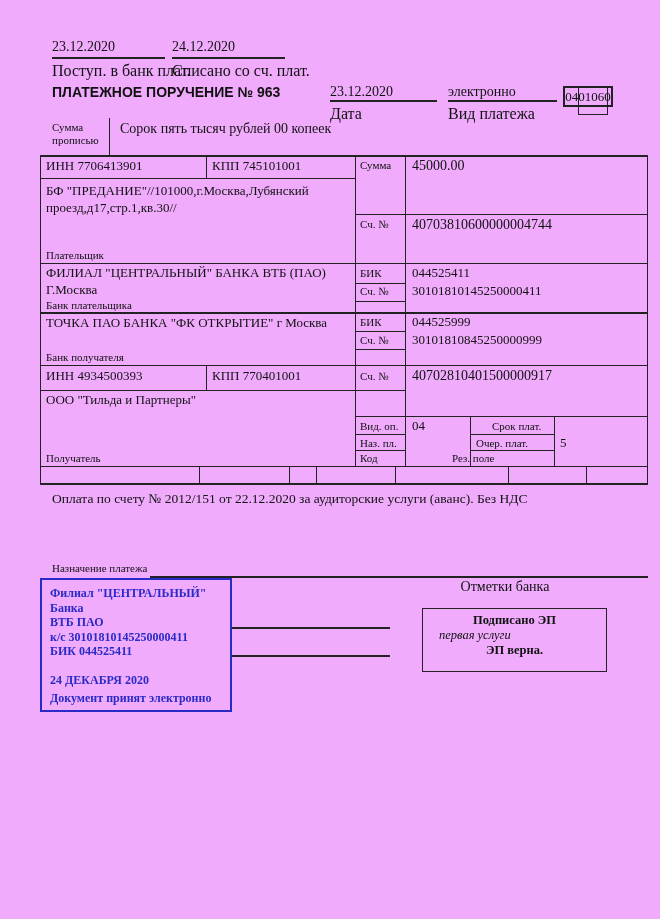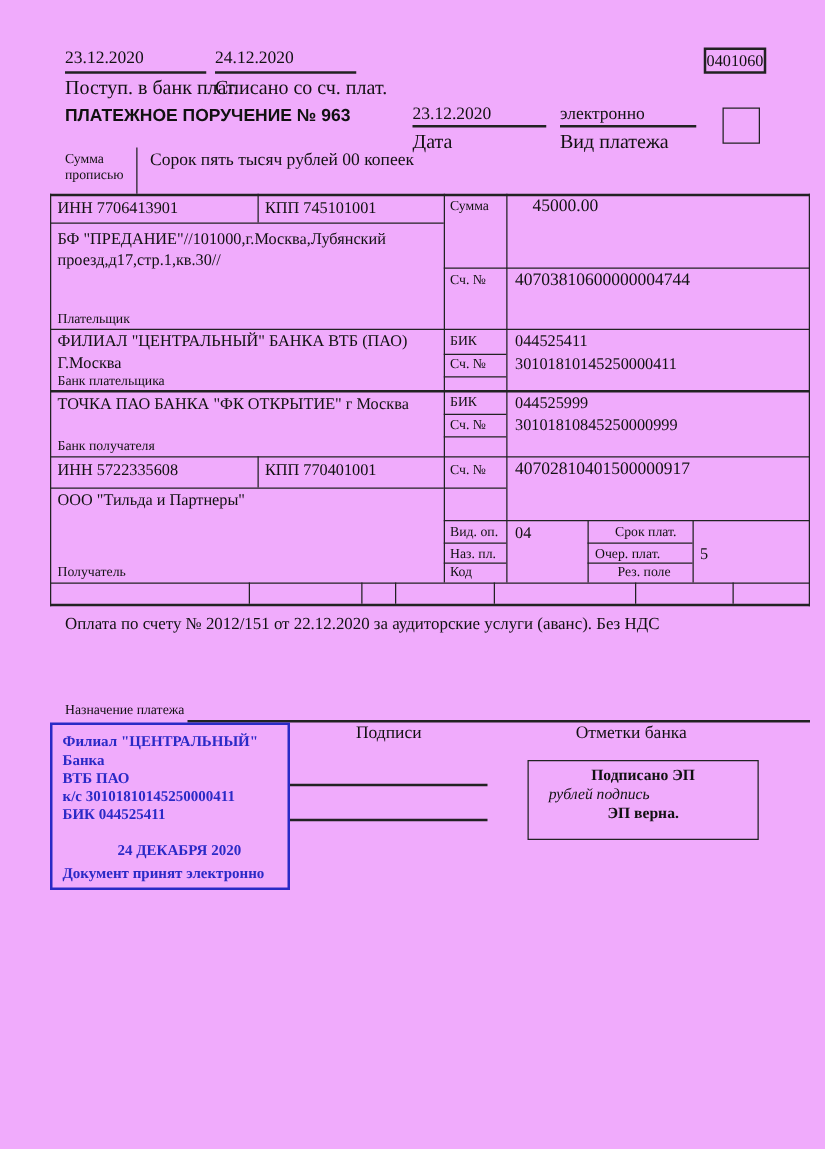--- a/index.html
+++ b/index.html
@@ -12,21 +12,21 @@
   .t{position:absolute;white-space:nowrap;line-height:1.15;}
   .wrap{white-space:normal;}
   .f14{font-size:14px;}
   .f13{font-size:13px;}
   .lbl{font-size:16px;}
   .lbl2{font-size:11px;}
   .bold{font-weight:bold;}
   .sans{font-family:"Liberation Sans", sans-serif;}
   .ln{position:absolute;background:#222;}
   .box{position:absolute;box-sizing:border-box;}
-  .code-box{border:2px solid #222;text-align:center;font-size:13px;line-height:17px;}
+  .code-box{border:2px solid #222;text-align:center;font-size:13px;line-height:17px;margin-top:48px;}
   .chk{border:1px solid #222;}
   .stamp-blue{
     border:2px solid #2a2ac6;color:#2a2ac6;font-weight:bold;font-size:12px;
     padding:6px 8px;line-height:14.5px;
   }
   .eds-box{border:1px solid #222;font-size:12.5px;line-height:15px;padding:4px 6px;}
   .italic{font-style:italic;}
   .ctr{text-align:center;}
 </style>
 </head>
@@ -94,21 +94,21 @@
   <div class="ln" style="left:199px;top:466px;width:1px;height:17px;"></div>
   <div class="ln" style="left:289px;top:466px;width:1px;height:17px;"></div>
   <div class="ln" style="left:316px;top:466px;width:1px;height:17px;"></div>
   <div class="ln" style="left:395px;top:466px;width:1px;height:17px;"></div>
   <div class="ln" style="left:508px;top:466px;width:1px;height:17px;"></div>
   <div class="ln" style="left:586px;top:466px;width:1px;height:17px;"></div>
 
   <div class="t f13" style="left:46px;top:159px;">ИНН 7706413901</div>
   <div class="t f13" style="left:212px;top:159px;">КПП 745101001</div>
   <div class="t lbl2" style="left:360px;top:159px;">Сумма</div>
-  <div class="t f14" style="left:412px;top:158px;margin-left:14px;">45000.00</div>
+  <div class="t f14" style="left:412px;top:158px;">45000.00</div>
 
   <div class="t f13 wrap" style="left:46px;top:182px;width:300px;line-height:17px;">БФ "ПРЕДАНИЕ"//101000,г.Москва,Лубянский проезд,д17,стр.1,кв.30//</div>
   <div class="t lbl2" style="left:360px;top:218px;">Сч. №</div>
   <div class="t f14" style="left:412px;top:217px;">40703810600000004744</div>
   <div class="t lbl2" style="left:46px;top:249px;">Плательщик</div>
 
   <div class="t f13" style="left:46px;top:266px;">ФИЛИАЛ "ЦЕНТРАЛЬНЫЙ" БАНКА ВТБ (ПАО)</div>
   <div class="t f13" style="left:46px;top:283px;">Г.Москва</div>
   <div class="t lbl2" style="left:360px;top:267px;">БИК</div>
   <div class="t f13" style="left:412px;top:266px;">044525411</div>
@@ -116,56 +116,55 @@
   <div class="t f13" style="left:412px;top:284px;">30101810145250000411</div>
   <div class="t lbl2" style="left:46px;top:299px;">Банк плательщика</div>
 
   <div class="t f13" style="left:46px;top:316px;">ТОЧКА ПАО БАНКА "ФК ОТКРЫТИЕ" г Москва</div>
   <div class="t lbl2" style="left:360px;top:316px;">БИК</div>
   <div class="t f13" style="left:412px;top:315px;">044525999</div>
   <div class="t lbl2" style="left:360px;top:334px;">Сч. №</div>
   <div class="t f13" style="left:412px;top:333px;">30101810845250000999</div>
   <div class="t lbl2" style="left:46px;top:351px;">Банк получателя</div>
 
-  <div class="t f13" style="left:46px;top:369px;">ИНН 5722335608</div>
+  <div class="t f13" style="left:46px;top:369px;">ИНН 4934500393</div>
   <div class="t f13" style="left:212px;top:369px;">КПП 770401001</div>
   <div class="t lbl2" style="left:360px;top:370px;">Сч. №</div>
   <div class="t f14" style="left:412px;top:368px;">40702810401500000917</div>
   <div class="t f13" style="left:46px;top:393px;">ООО "Тильда и Партнеры"</div>
   <div class="t lbl2" style="left:46px;top:452px;">Получатель</div>
 
   <div class="t lbl2" style="left:360px;top:420px;">Вид. оп.</div>
   <div class="t f13" style="left:412px;top:419px;">04</div>
   <div class="t lbl2" style="left:492px;top:420px;">Срок плат.</div>
   <div class="t f13" style="left:560px;top:419px;"></div>
 
   <div class="t lbl2" style="left:360px;top:437px;">Наз. пл.</div>
   <div class="t lbl2" style="left:476px;top:437px;">Очер. плат.</div>
   <div class="t f13" style="left:560px;top:436px;">5</div>
 
   <div class="t lbl2" style="left:360px;top:452px;">Код</div>
-  <div class="t lbl2" style="left:494px;top:452px;text-align:right;">Рез. поле</div>
+  <div class="t lbl2" style="left:452px;top:452px;text-align:right;">Рез. поле</div>
 
   <div class="t f13" style="left:52px;top:491px;font-size:13.5px;">Оплата по счету № 2012/151 от 22.12.2020 за аудиторские услуги (аванс). Без НДС</div>
   <div class="t lbl2" style="left:52px;top:562px;">Назначение платежа</div>
   <div class="ln" style="left:150px;top:576px;width:498px;height:1.5px;"></div>
 
   <div class="box stamp-blue" style="left:40px;top:578px;width:192px;height:134px;">
     <div>Филиал "ЦЕНТРАЛЬНЫЙ" Банка</div>
     <div>ВТБ ПАО</div>
     <div>к/с 30101810145250000411</div>
     <div>БИК 044525411</div>
-    <div style="margin-top:14px;margin-left:44px;">24 ДЕКАБРЯ 2020</div>
+    <div style="margin-top:14px;">24 ДЕКАБРЯ 2020</div>
     <div style="position:absolute;left:8px;bottom:5px;">Документ принят электронно</div>
   </div>
 
-  <div class="t f14 ctr" style="left:232px;top:579px;width:158px;">Подписи</div>
   <div class="ln" style="left:232px;top:627px;width:158px;height:2px;"></div>
   <div class="ln" style="left:232px;top:655px;width:158px;height:2px;"></div>
 
   <div class="t f14 ctr" style="left:400px;top:579px;width:210px;">Отметки банка</div>
   <div class="box eds-box" style="left:422px;top:608px;width:185px;height:64px;">
     <div class="ctr bold">Подписано ЭП</div>
-    <div class="italic" style="padding-left:10px;">рублей подпись</div>
+    <div class="italic" style="padding-left:10px;">первая услуги</div>
     <div class="ctr bold">ЭП верна.</div>
   </div>
 
 </div>
 
 </body></html>

